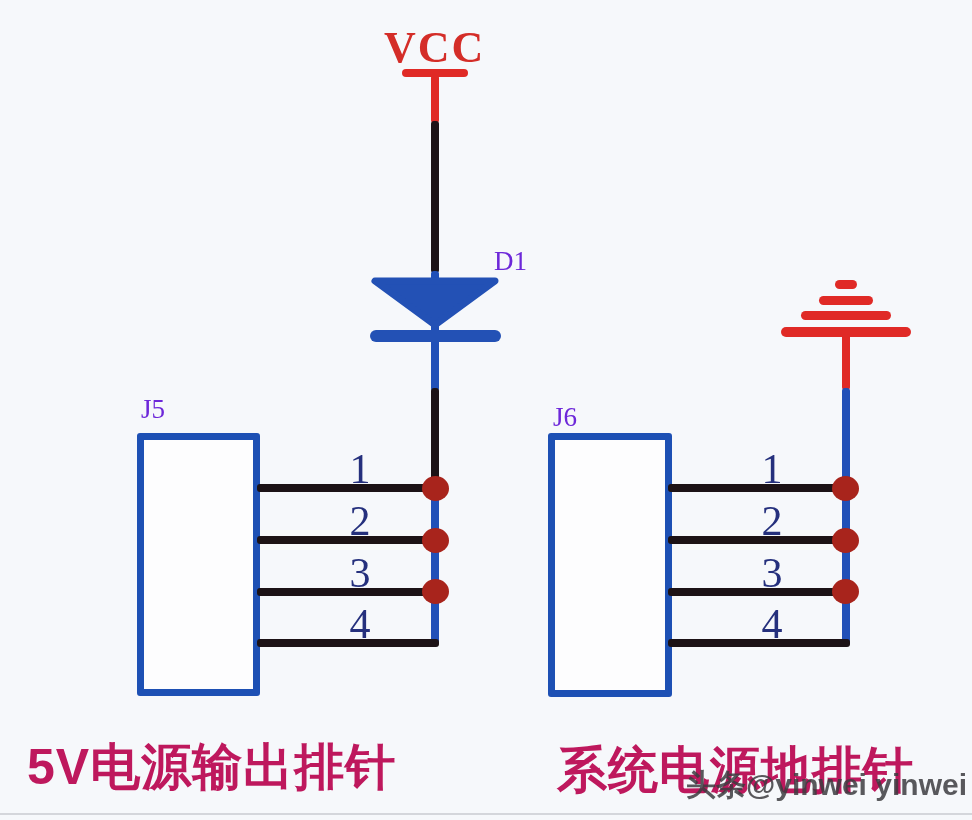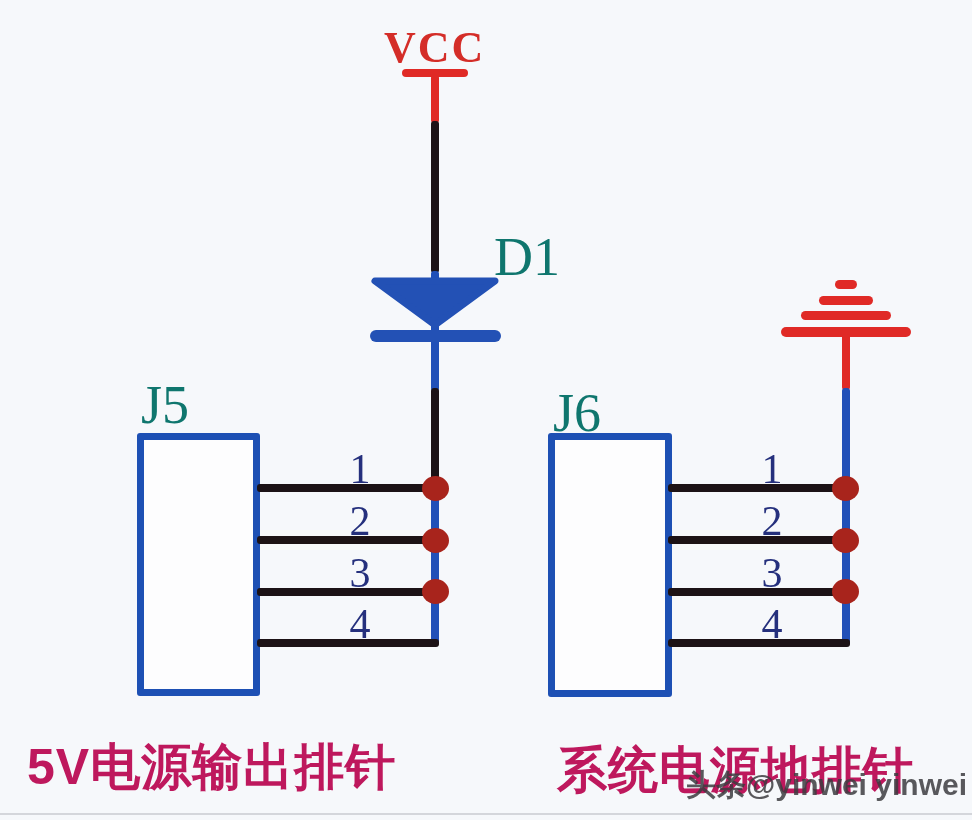--- a/index.html
+++ b/index.html
@@ -20,21 +20,21 @@
   .conn-rect{
     position:absolute;border:7px solid #1d50b4;border-radius:3px;
     background:#fdfdfe;box-sizing:border-box;
   }
   
   .net-label{
     position:absolute;color:#d42d28;font-weight:bold;
     font-size:44px;line-height:1;letter-spacing:2px;
   }
   .ref-label{
-    position:absolute;color:#0f766e;font-size:54px;line-height:1;
+    position:absolute;color:#6d28d9;font-size:27px;line-height:1;margin-top:18px;
   }
   .pin-num{
     position:absolute;color:#25307d;font-size:42px;line-height:1;
     width:44px;text-align:center;
   }
   .dot{
     position:absolute;width:27px;height:25px;border-radius:50%;
     background:#a8241c;
   }
   .caption{

